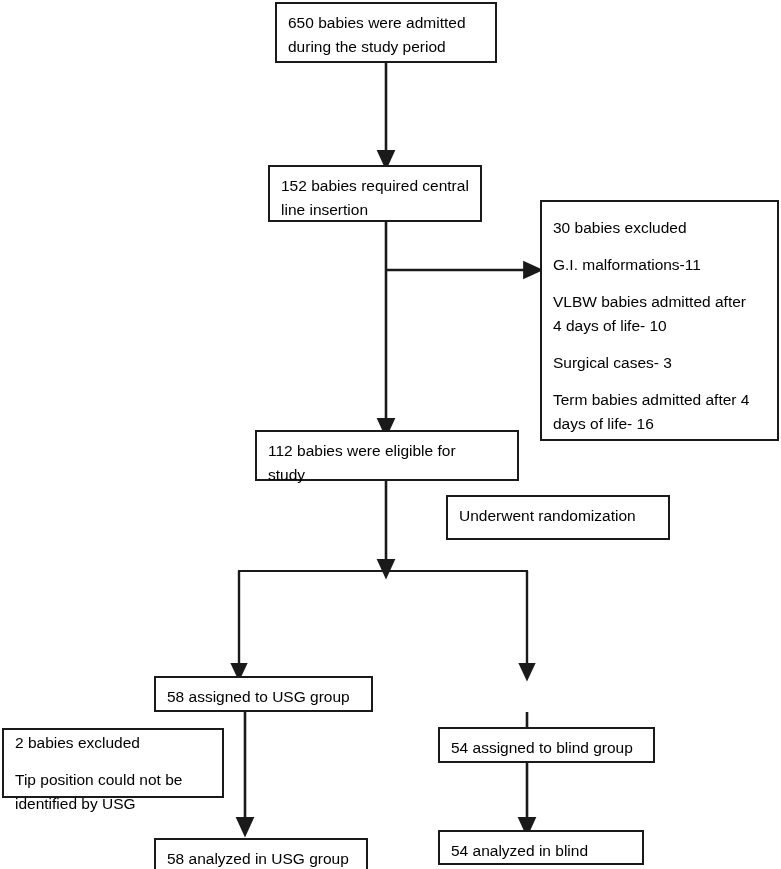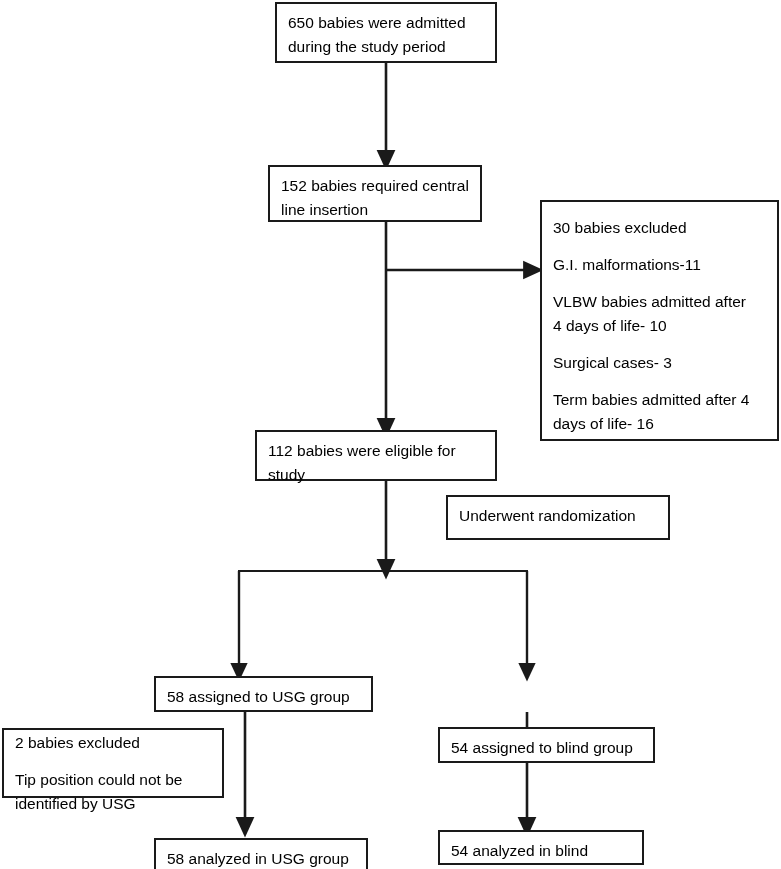--- a/index.html
+++ b/index.html
@@ -94,21 +94,21 @@
   <div class="node spaced" style="left:540px; top:200px; width:239px; height:241px; padding-top:14px;">
     <span class="line">30 babies excluded</span>
     <span class="line">G.I. malformations-11</span>
     <span class="line">VLBW babies admitted after
 4 days of life- 10</span>
     <span class="line">Surgical cases- 3</span>
     <span class="line">Term babies admitted after 4
 days of life- 16</span>
   </div>
 
-  <div class="node center-v" style="left:255px; top:430px; width:242px; height:51px;">
+  <div class="node center-v" style="left:255px; top:430px; width:264px; height:51px;">
     <span class="line">112 babies were eligible for</span>
     <span class="line">study</span>
   </div>
 
   <div class="node center-v" style="left:446px; top:495px; width:224px; height:45px;">
     <span class="line">Underwent randomization</span>
   </div>
 
   <div class="node center-v" style="left:154px; top:676px; width:219px; height:36px;">
     <span class="line">58 assigned to USG group</span>

